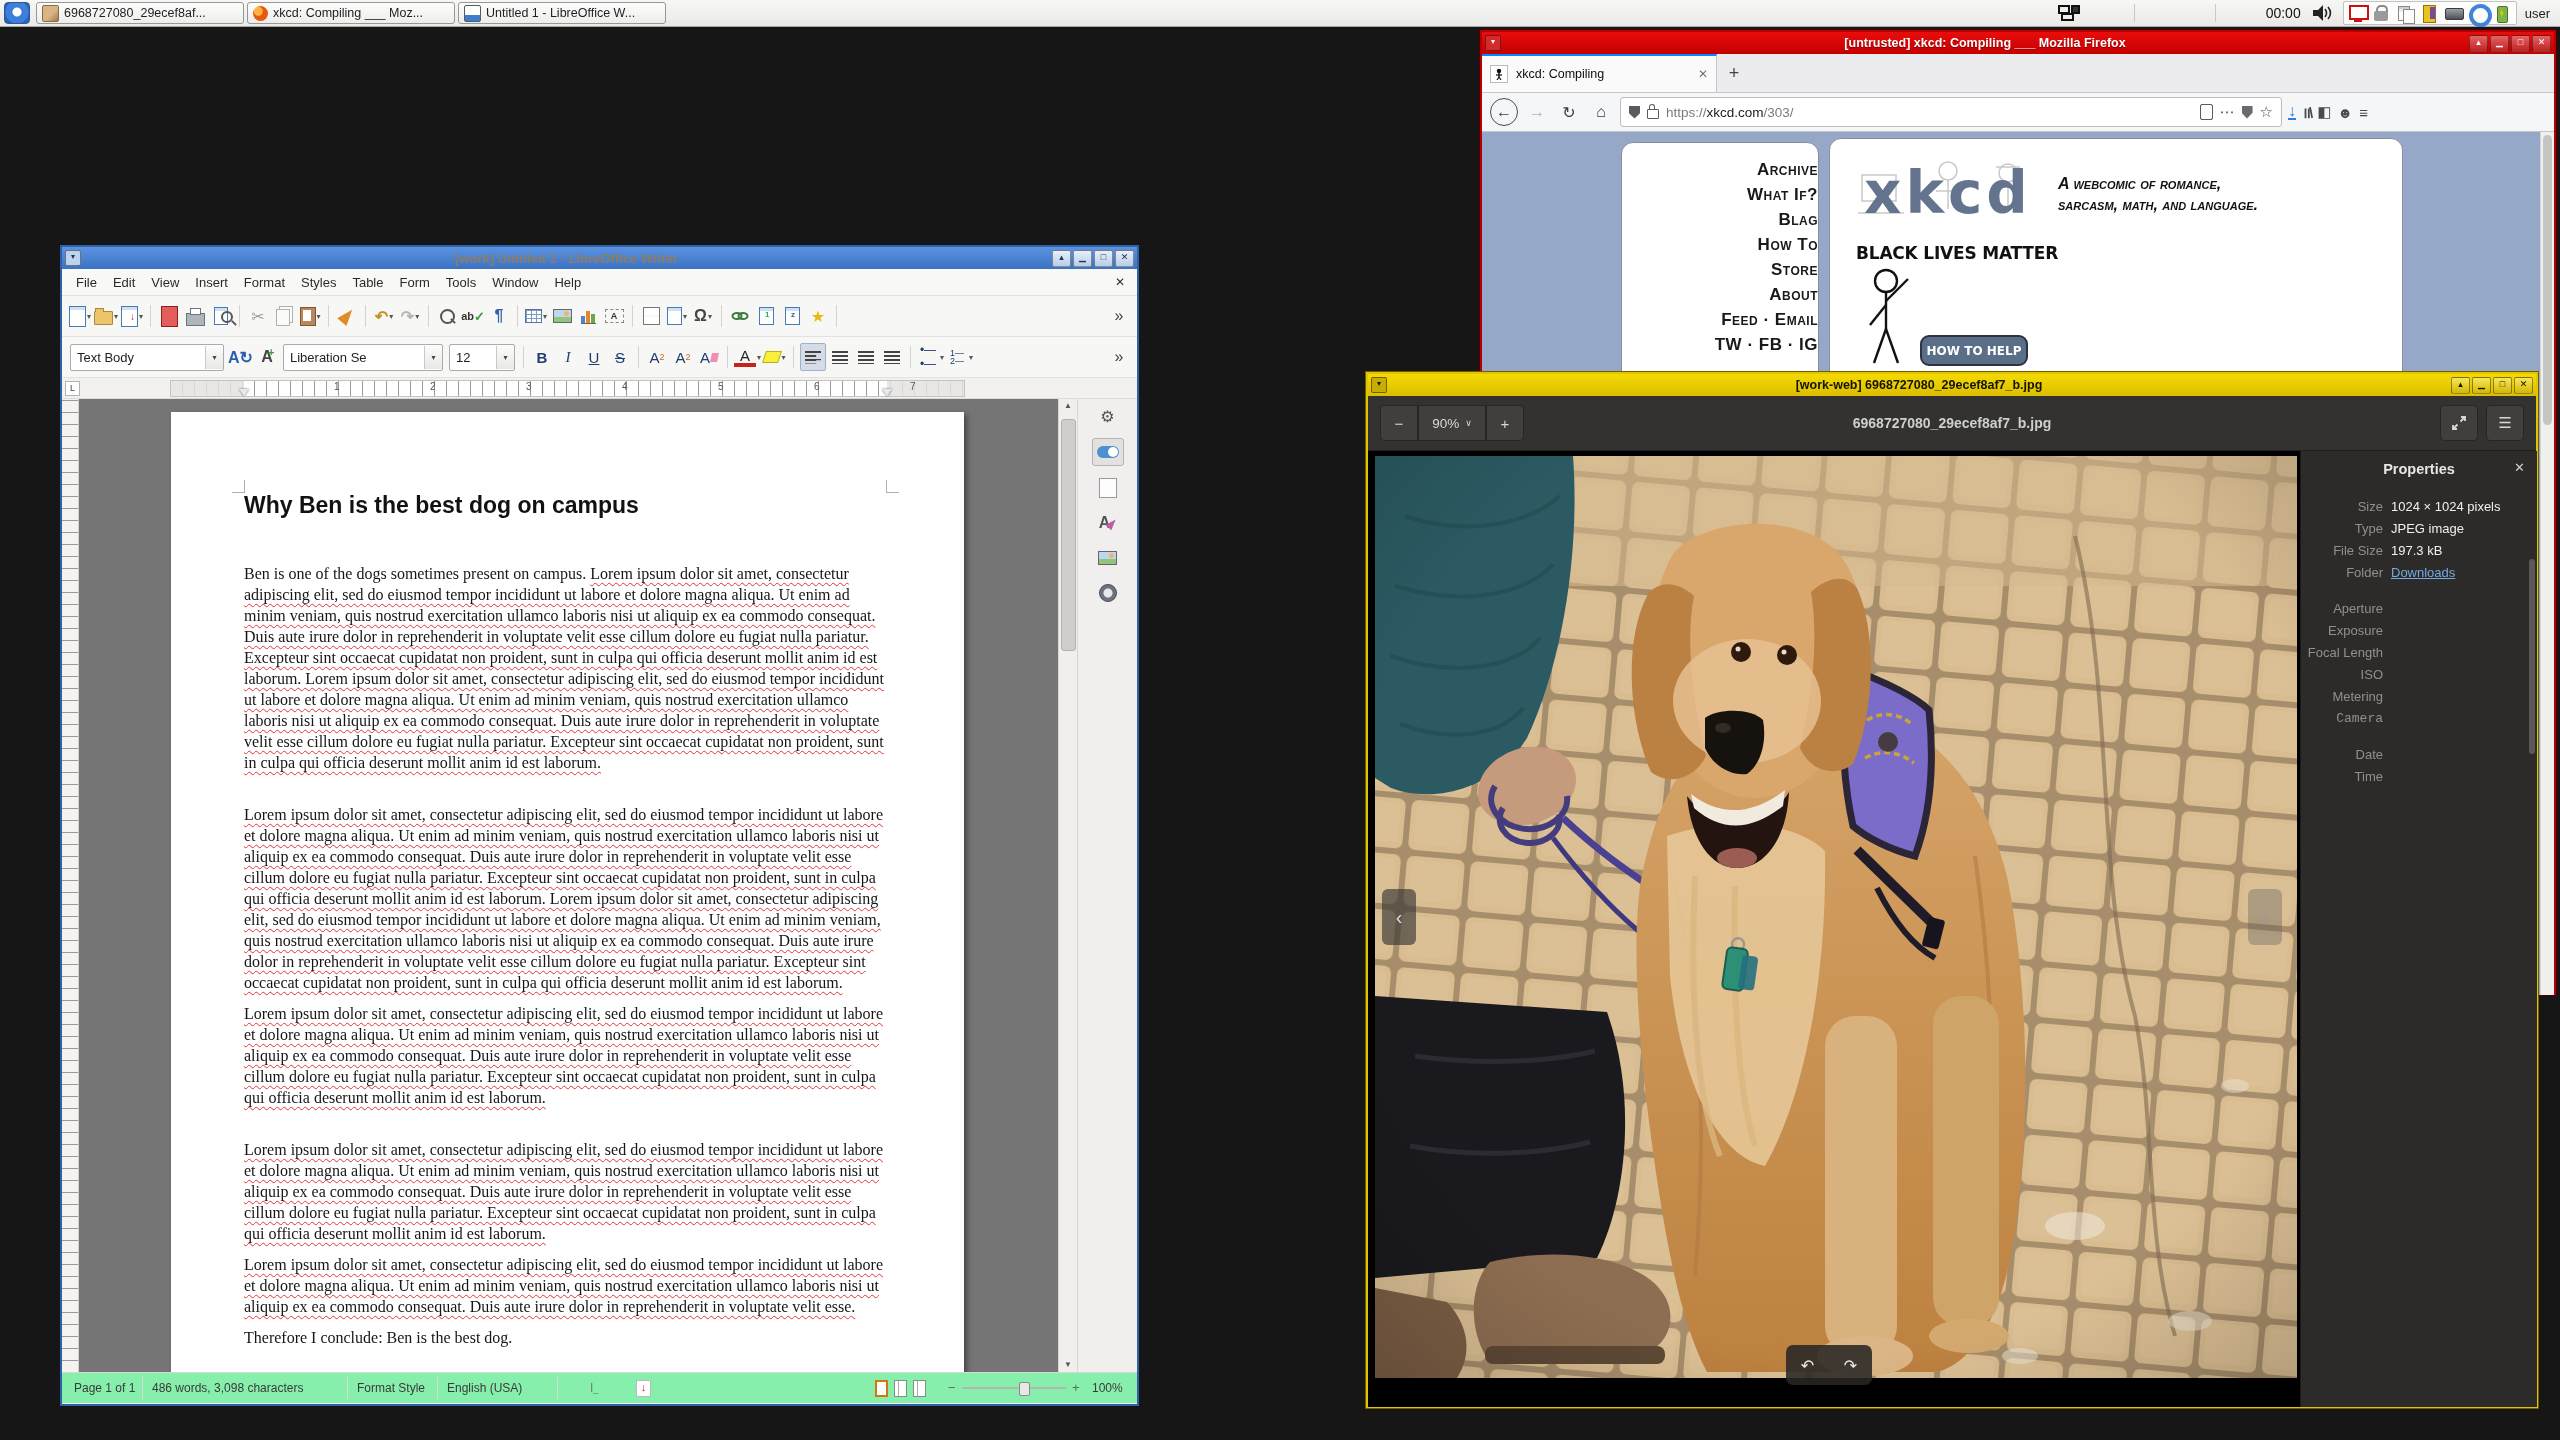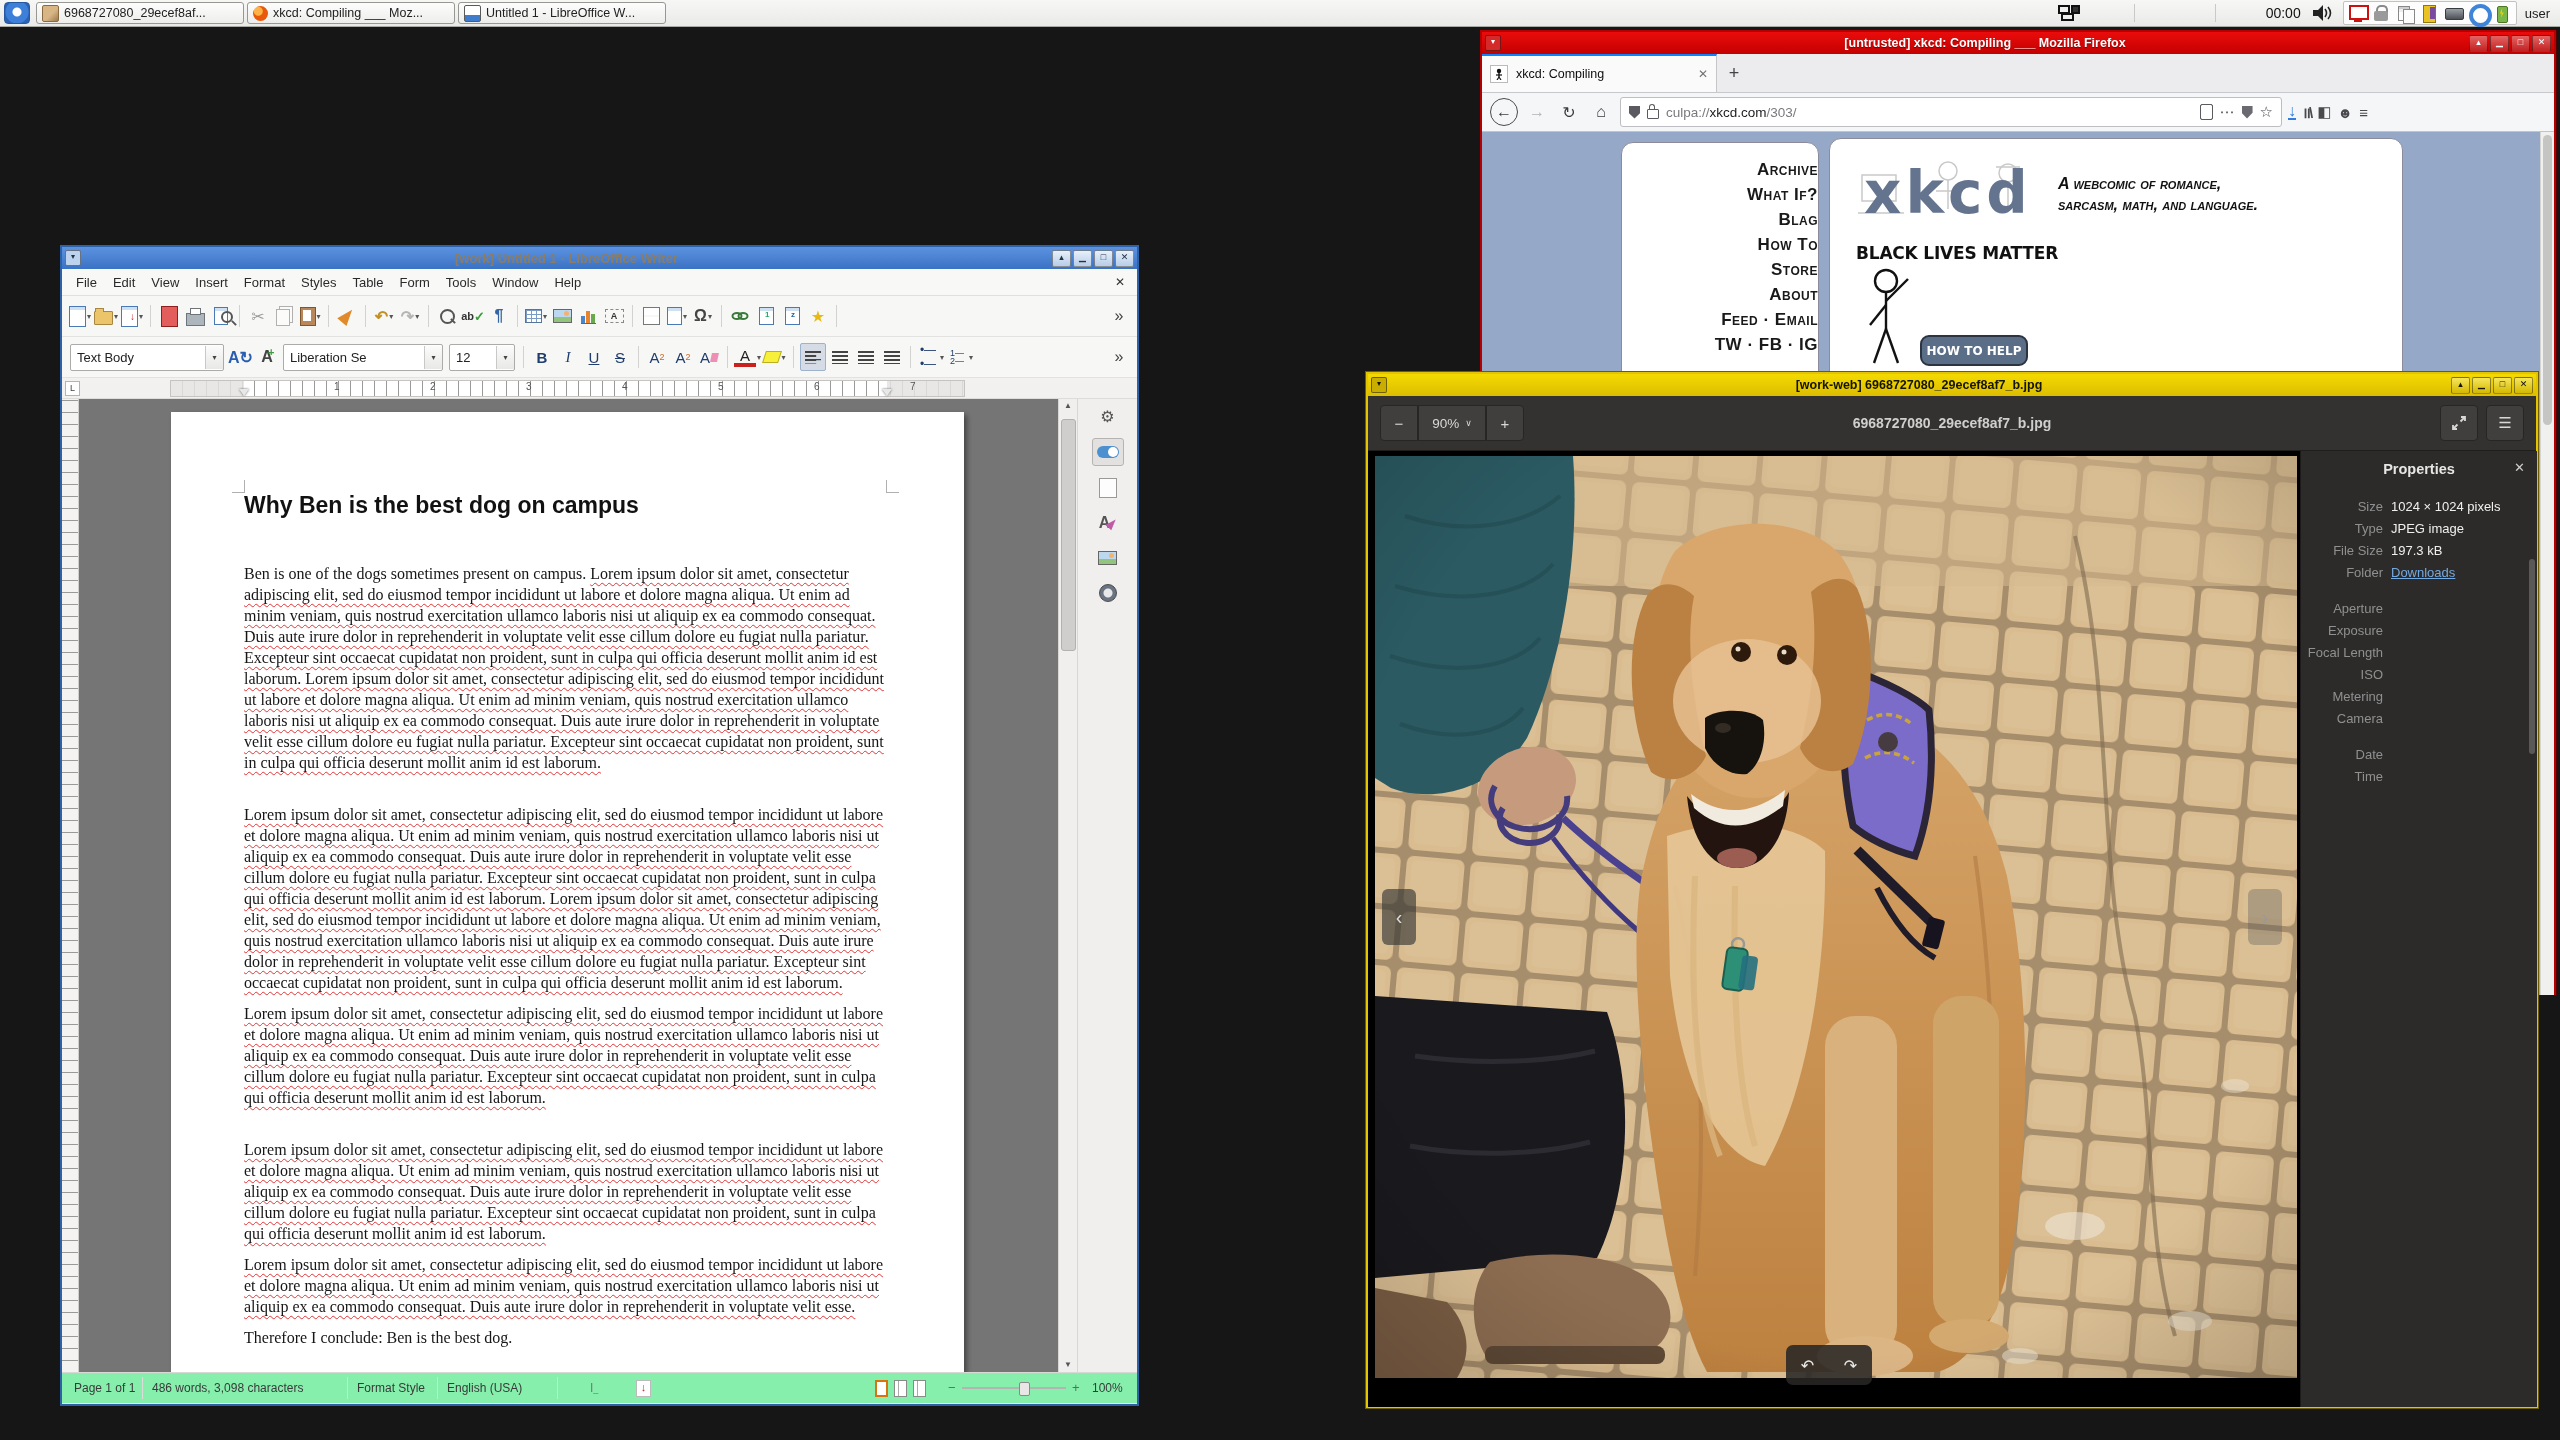--- a/index.html
+++ b/index.html
@@ -295,21 +295,21 @@
       <div class="newtab">+</div>
     </div>
     <div id="ffnav">
       <div class="navic back">←</div>
       <div class="navic dis">→</div>
       <div class="navic">↻</div>
       <div class="navic">⌂</div>
       <div id="urlbar">
         <span class="shield"></span>
         <span class="lockic"></span>
-        <span><span>culpa://</span><span class="host">xkcd.com</span><span>/303/</span></span>
+        <span><span>https://</span><span class="host">xkcd.com</span><span>/303/</span></span>
         <span class="fill"></span>
         <span class="readeric"></span>
         <span class="stic">⋯</span>
         <span class="shield" style="background:#6a6a70;clip-path:polygon(0 0,100% 0,100% 55%,50% 100%,0 55%);"></span>
         <span class="stic">☆</span>
       </div>
       <span class="dlarrow">↓</span>
       <span class="stic" style="letter-spacing:-2px;font-weight:bold;">॥\</span>
       <span class="stic">◧</span>
       <span class="stic">☻</span>
@@ -796,21 +796,21 @@
           </div>
         <div class="prow" style="top:194px;">
             <span class="plab">Focal Length</span>
           </div>
         <div class="prow" style="top:216px;">
             <span class="plab">ISO</span>
           </div>
         <div class="prow" style="top:238px;">
             <span class="plab">Metering</span>
           </div>
-        <div class="prow" style="top:260px;">
+        <div class="prow" style="top:260px;font-family:Liberation Mono, monospace;">
             <span class="plab">Camera</span>
           </div>
         <div class="prow" style="top:296px;">
             <span class="plab">Date</span>
           </div>
         <div class="prow" style="top:318px;">
             <span class="plab">Time</span>
           </div>
         <div id="vwscroll"></div>
       </div>

